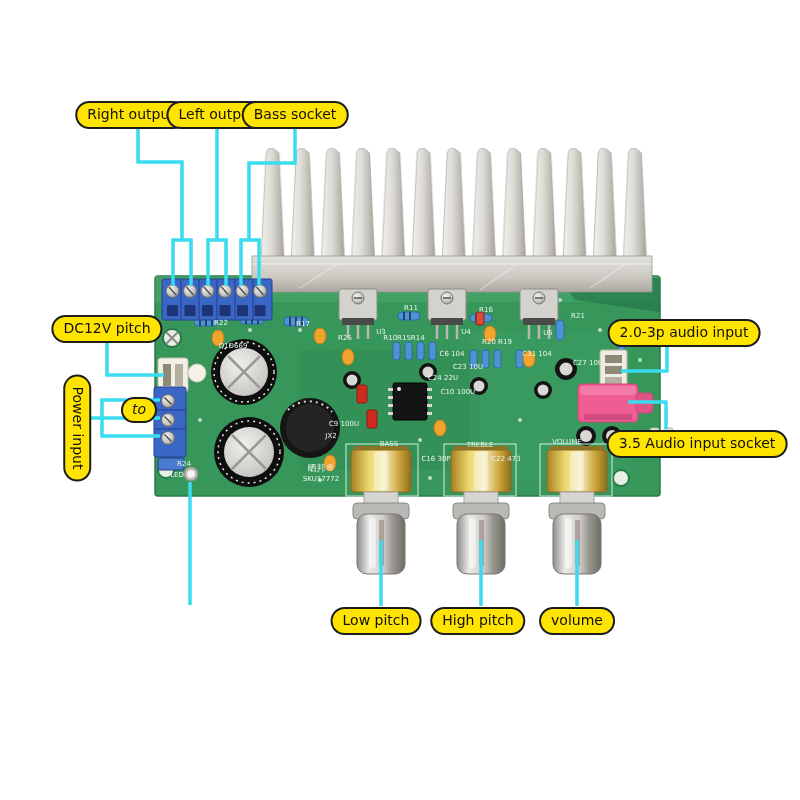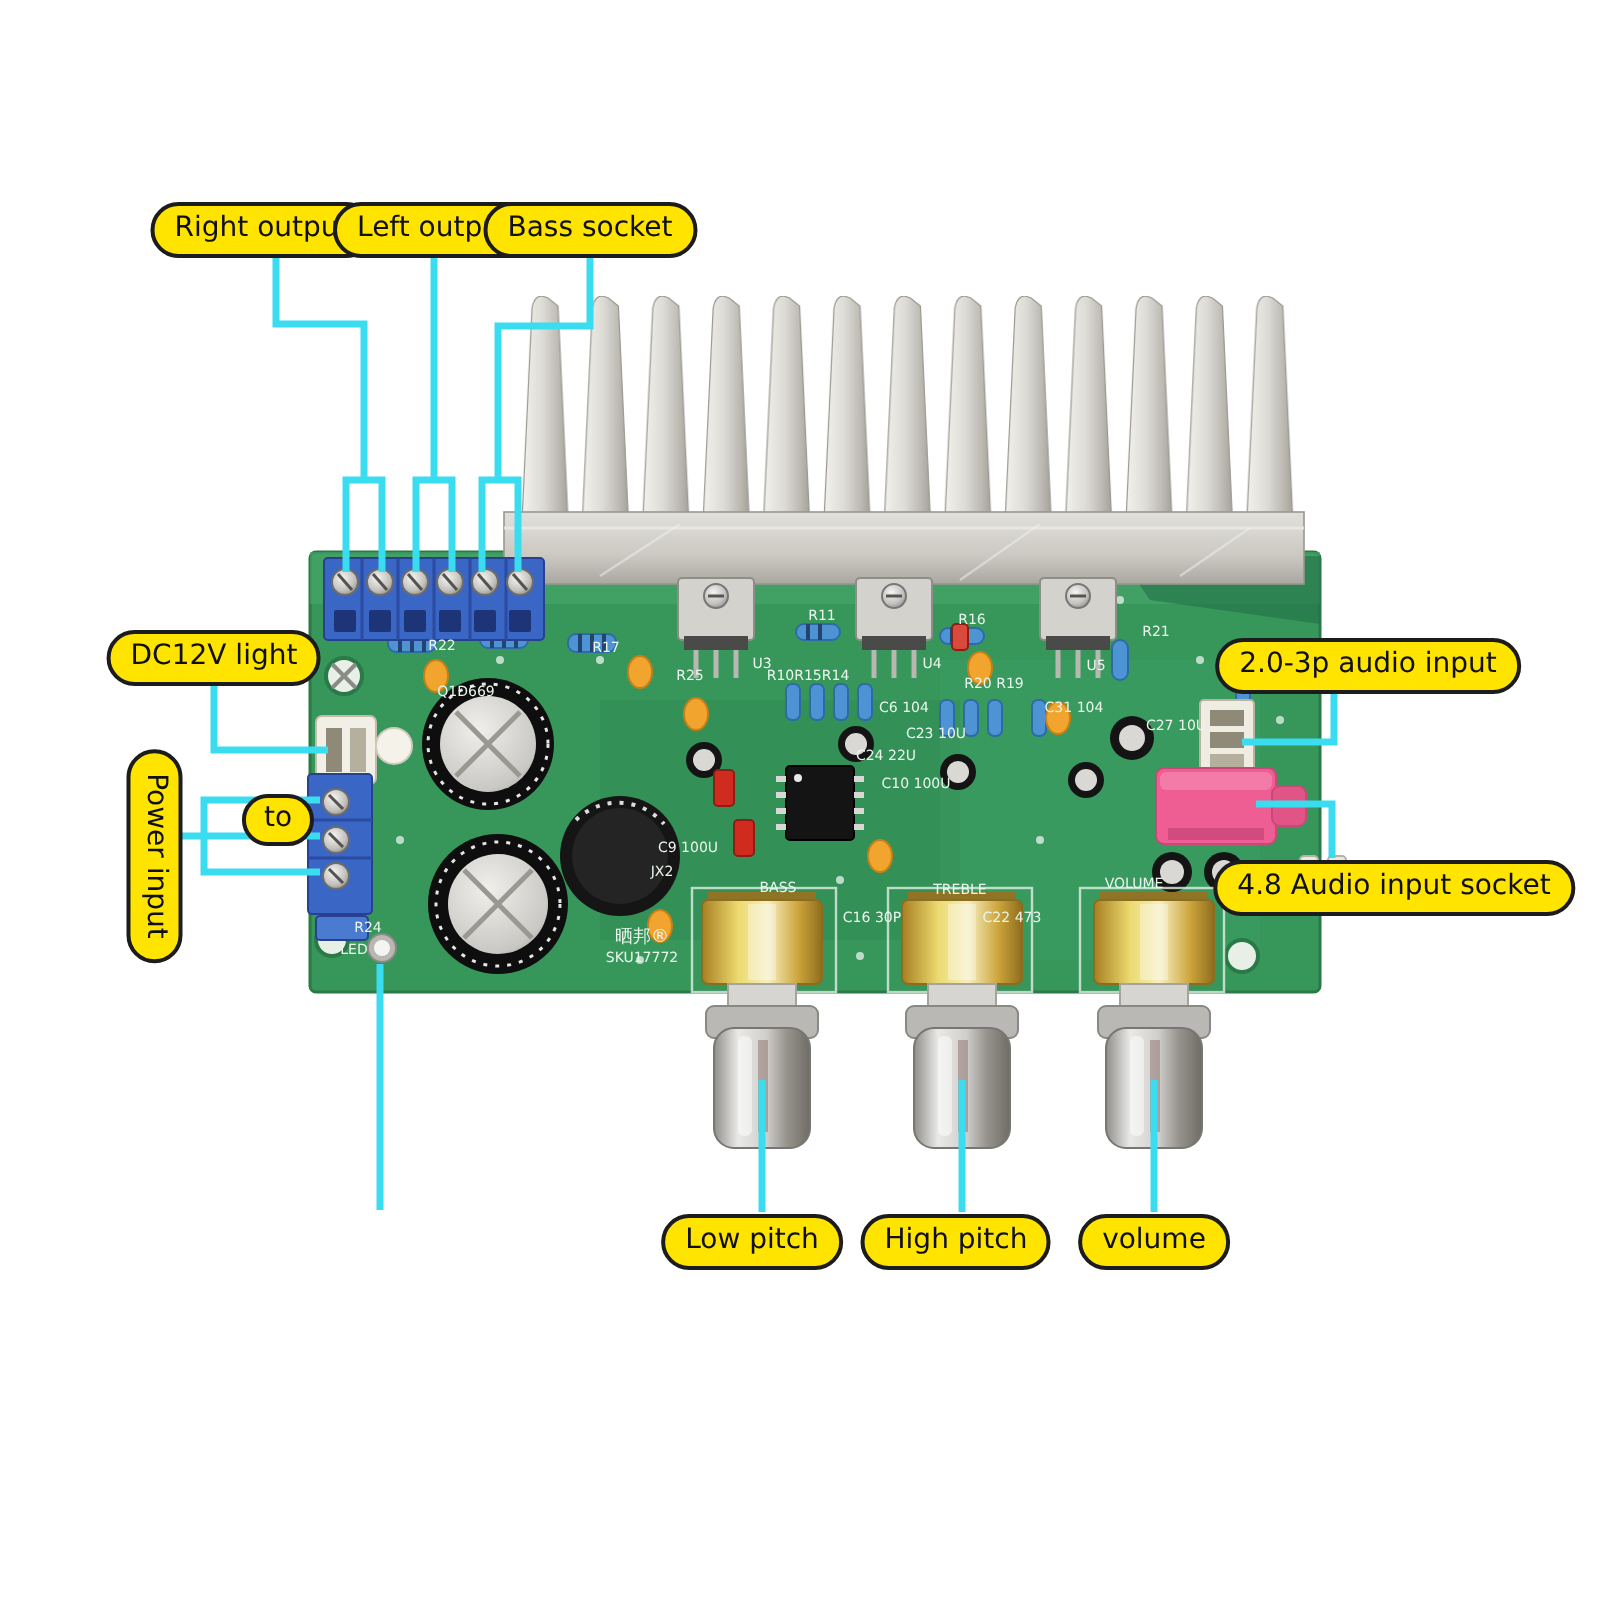--- a/index.html
+++ b/index.html
@@ -3,21 +3,21 @@
 <meta charset="utf-8">
 <style>
   html,body{margin:0;padding:0;background:#fff;}
   .canvas{position:relative;width:800px;height:800px;background:#ffffff;overflow:hidden;
           font-family:"DejaVu Sans","Liberation Sans",sans-serif;}
   .board-svg{position:absolute;left:0;top:0;width:800px;height:800px;}
   .pill{position:absolute;transform:translateX(-50%);background:#FFE400;border:2px solid #1c1c1c;
         border-radius:999px;padding:3px 10px;font-size:14px;line-height:1.25;color:#101010;
         white-space:nowrap;z-index:6;text-align:center;}
   .pill.v{writing-mode:vertical-rl;transform:translate(-50%,-50%);padding:10px 3px;}
-  .pill.sm{padding:2px 9px;}
+  .pill.sm{padding:2px 9px;font-style:italic;}
   .silk{font-size:7px;fill:#eaf5ec;}
 </style>
 </head>
 <body>
 
 <div class="canvas">
 
 <svg class="board-svg" viewBox="0 0 800 800" xmlns="http://www.w3.org/2000/svg">
   <defs>
     <linearGradient id="finG" x1="0" y1="0" x2="1" y2="0">
@@ -372,21 +372,21 @@
     <path d="M481,540 V606"></path>
     <path d="M577,540 V606"></path>
     <path d="M667,336 V371 H621"></path>
     <path d="M628,402 H666 V429"></path>
   </g>
 </svg>
 
   <div class="pill" style="left:131px;top:101px">Right output</div>
   <div class="pill" style="left:217px;top:101px">Left output</div>
   <div class="pill" style="left:295px;top:101px">Bass socket</div>
-  <div class="pill" style="left:107px;top:315px">DC12V light</div>
+  <div class="pill" style="left:107px;top:315px">DC12V pitch</div>
   <div class="pill v" style="left:77px;top:428px">Power input</div>
   <div class="pill sm" style="left:139px;top:397px">to</div>
   <div class="pill" style="left:684px;top:319px">2.0-3p audio input</div>
-  <div class="pill" style="left:697px;top:430px">4.8 Audio input socket</div>
+  <div class="pill" style="left:697px;top:430px">3.5 Audio input socket</div>
   <div class="pill" style="left:376px;top:607px">Low pitch</div>
   <div class="pill" style="left:478px;top:607px">High pitch</div>
   <div class="pill" style="left:577px;top:607px">volume</div>
 </div>
 
 </body></html>

